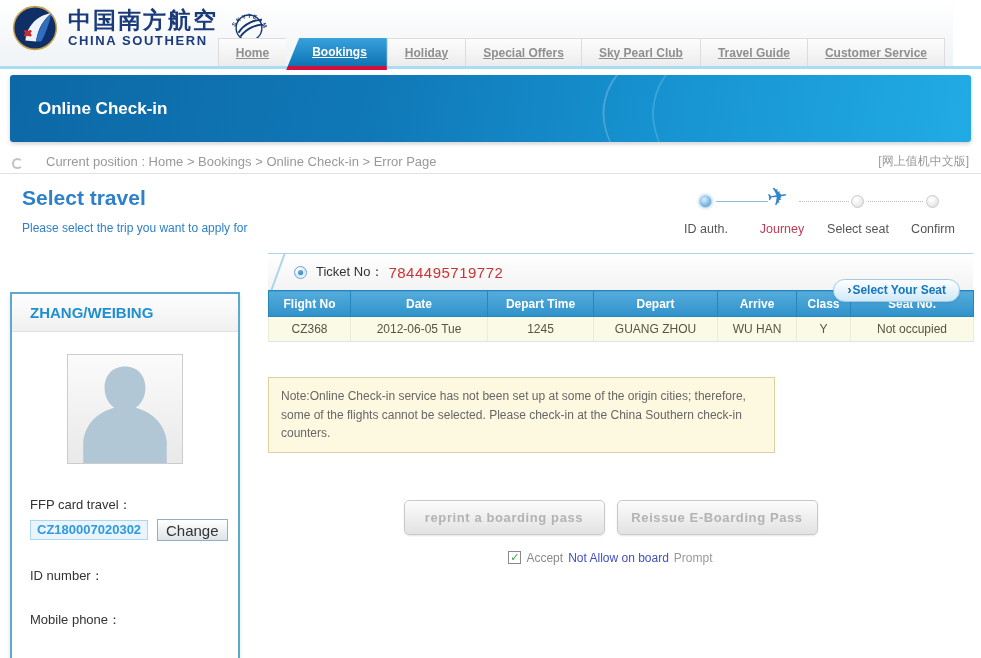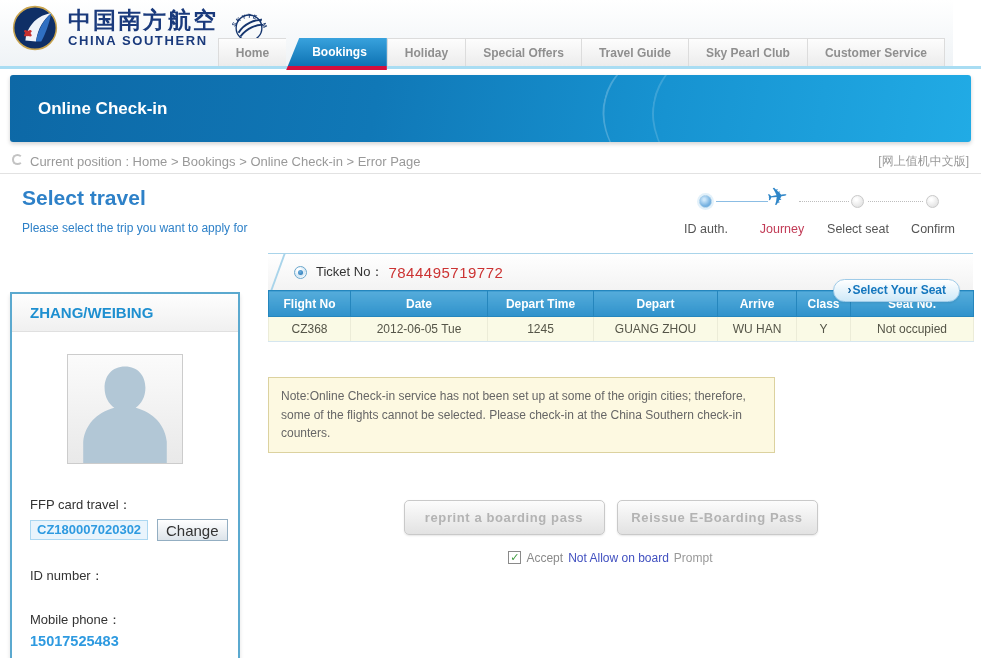--- a/index.html
+++ b/index.html
@@ -24,21 +24,21 @@
   .brand-en { font-size: 13px; font-weight: bold; color: #1a3a7c; letter-spacing: 1.6px; }
   .skyteam { margin-left: 10px; margin-top: -4px; }
 
   
   .nav { position: absolute; right: 8px; bottom: 0; display: flex; align-items: flex-end; z-index: 4; }
   .tab {
     height: 28px; display: flex; align-items: center; padding: 0 17px;
     font-size: 12px; font-weight: bold; color: #8f8f8f;
     background: linear-gradient(#fdfdfd, #ececec);
     border: 1px solid #dcdcdc; border-bottom: none; border-right: none;
-    cursor: pointer; white-space: nowrap;
+    cursor: pointer; white-space: nowrap; text-decoration: underline;
   }
   .tab:last-child { border-right: 1px solid #dcdcdc; }
   .tab.active {
     height: 32px; margin-bottom: -4px; padding: 0 20px 4px 26px;
     color: #ffffff; border: none;
     background:
       linear-gradient(#d40f3c, #d40f3c) left bottom / 100% 4px no-repeat,
       linear-gradient(#38a2dd, #0e73b3) left top / 100% calc(100% - 4px) no-repeat;
     clip-path: polygon(13px 0, 100% 0, 100% 100%, 0 100%);
   }
@@ -54,21 +54,21 @@
   .curve.c2 { right: 60px; top: -40px; width: 260px; height: 180px; transform: rotate(10deg); border-left-color: rgba(255,255,255,.16); }
   .banner-title { position: absolute; left: 28px; top: 50%; transform: translateY(-50%); color: #fff; font-size: 17px; font-weight: bold; }
 
   
   .crumbs {
     position: absolute; top: 150px; left: 0; width: 981px; height: 24px;
     display: flex; align-items: center; justify-content: space-between;
     padding: 0 12px; border-bottom: 1px solid #e2e2e2;
     font-size: 13px; color: #999;
   }
-  .crumb-left { display: flex; align-items: flex-start; gap: 7px; }
+  .crumb-left { display: flex; align-items: flex-end; gap: 23px; }
   .crumb-icon {
     width: 11px; height: 11px; border: 2px solid #c3c3c3; border-radius: 50%;
     border-right-color: transparent; display: inline-block;
   }
   .cn-link { color: #999; font-size: 12px; cursor: pointer; }
 
   
   .section-title { position: absolute; left: 22px; top: 186px; font-size: 21px; font-weight: bold; color: #2e81c8; }
   .section-sub { position: absolute; left: 22px; top: 221px; font-size: 12px; color: #2e81c8; }
 
@@ -230,22 +230,22 @@
         <textPath href="#arcp" startOffset="1">SKYTEAM</textPath>
       </text>
     </svg>
   </div>
 
   <div class="nav">
     <div class="tab">Home</div>
     <div class="tab active">Bookings</div>
     <div class="tab">Holiday</div>
     <div class="tab">Special Offers</div>
+    <div class="tab">Sky Pearl Club</div>
     <div class="tab">Travel Guide</div>
-    <div class="tab">Sky Pearl Club</div>
     <div class="tab">Customer Service</div>
   </div>
 </div>
 <div class="blue-line"></div>
 
 <div class="banner">
   <div class="curve c1"></div>
   <div class="curve c2"></div>
   <div class="banner-title">Online Check-in</div>
 </div>
@@ -286,21 +286,20 @@
 
   <div class="side-label lbl-ffp">FFP card travel：</div>
   <div class="ffp-row">
     <div class="ffp-box">CZ180007020302</div>
     <button class="change-btn">Change</button>
   </div>
 
   <div class="side-label lbl-id">ID number：</div>
 
   <div class="side-label lbl-mobile">Mobile phone：</div>
-  <div class="side-value">15017525483</div>
 </div>
 
 <div class="main">
 
   <div class="ticket-bar">
     <span class="radio"></span>
     <span class="ticket-label">Ticket No：</span>
     <span class="ticket-no">7844495719772</span>
     <span class="pill-group">
       <button class="pill"><span class="chev">›</span><span>Select Your Seat</span></button>

